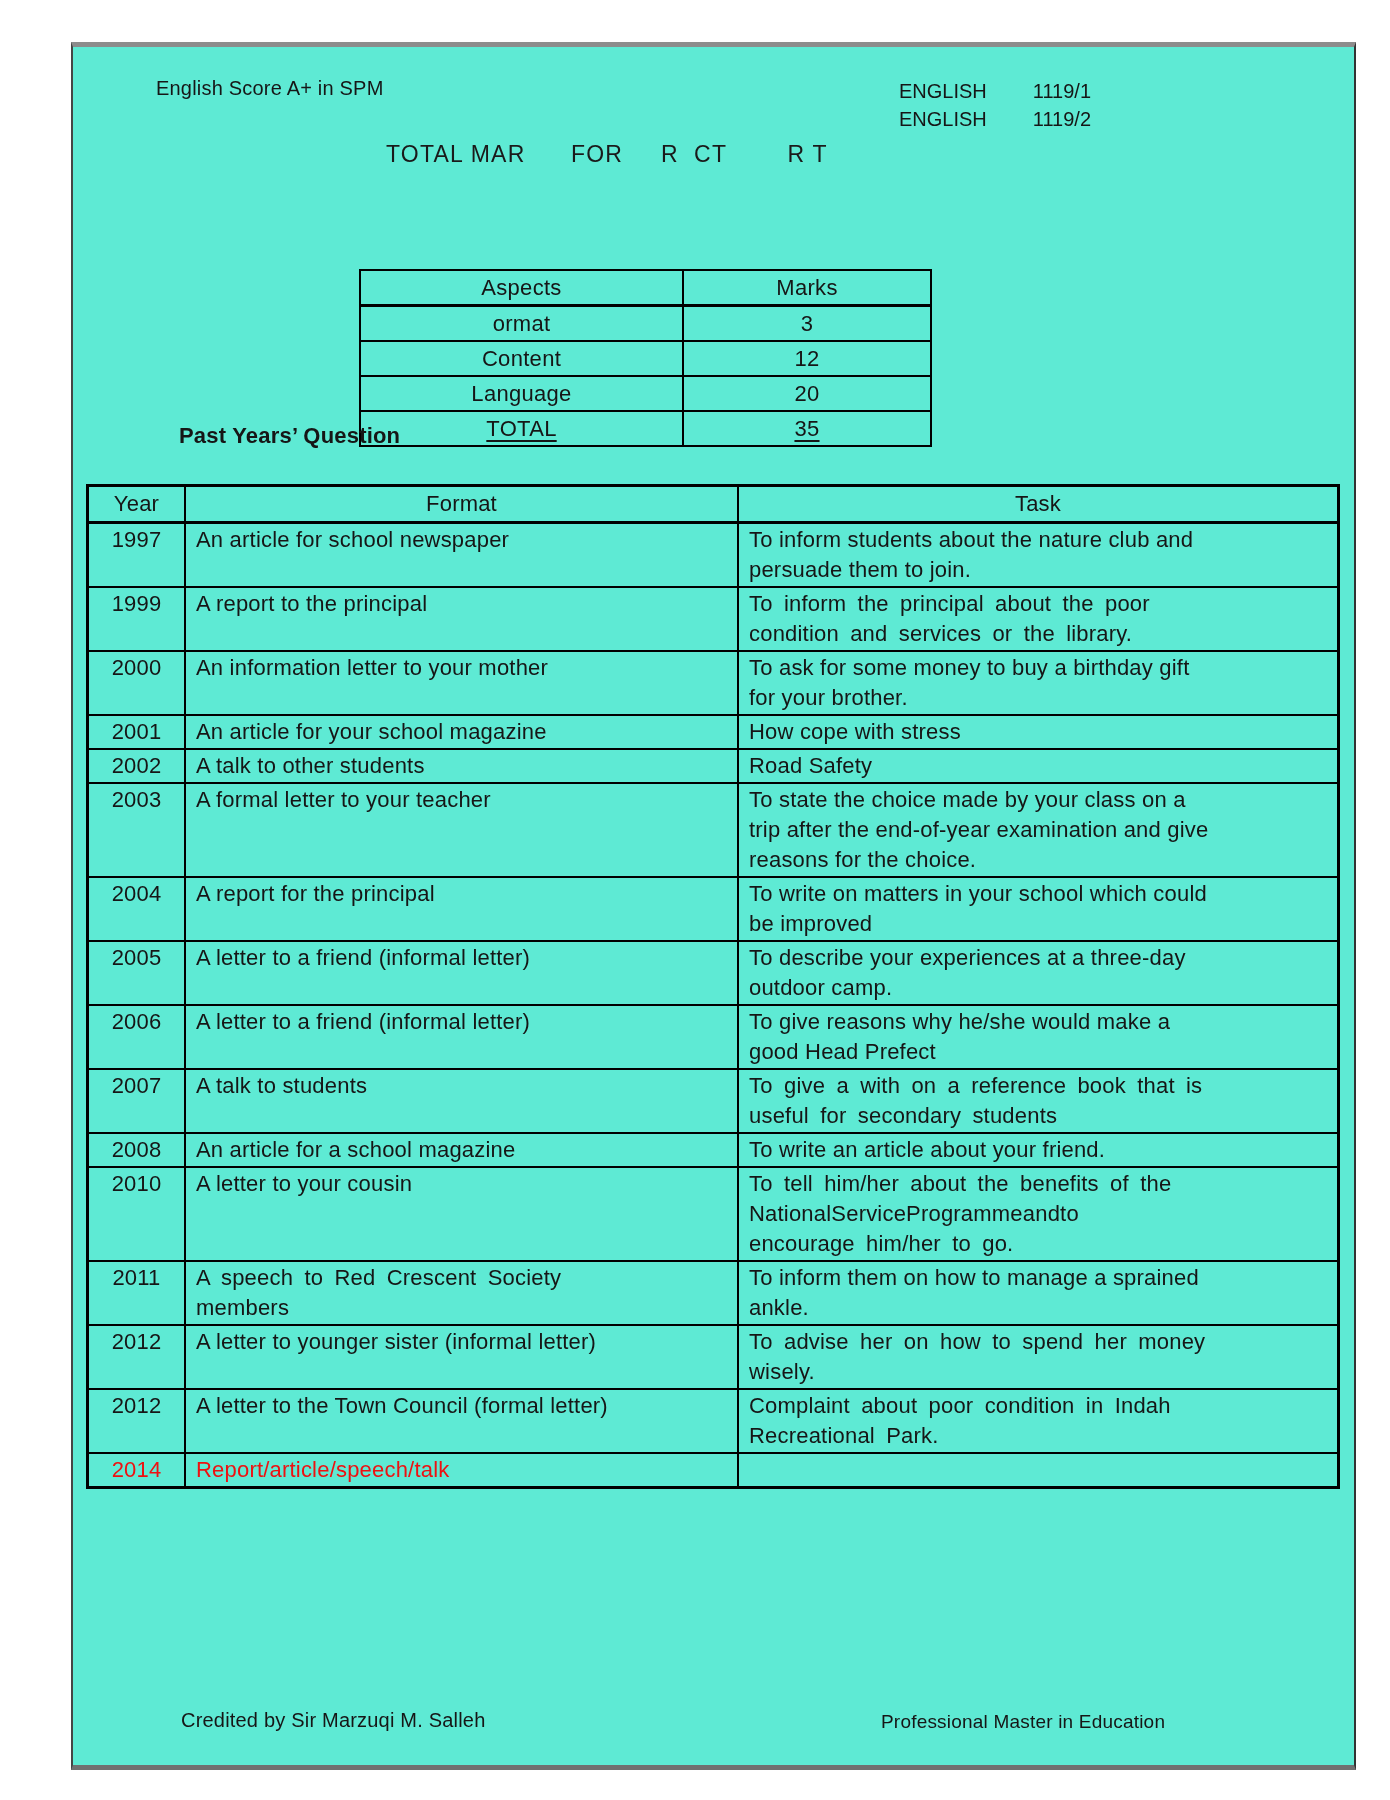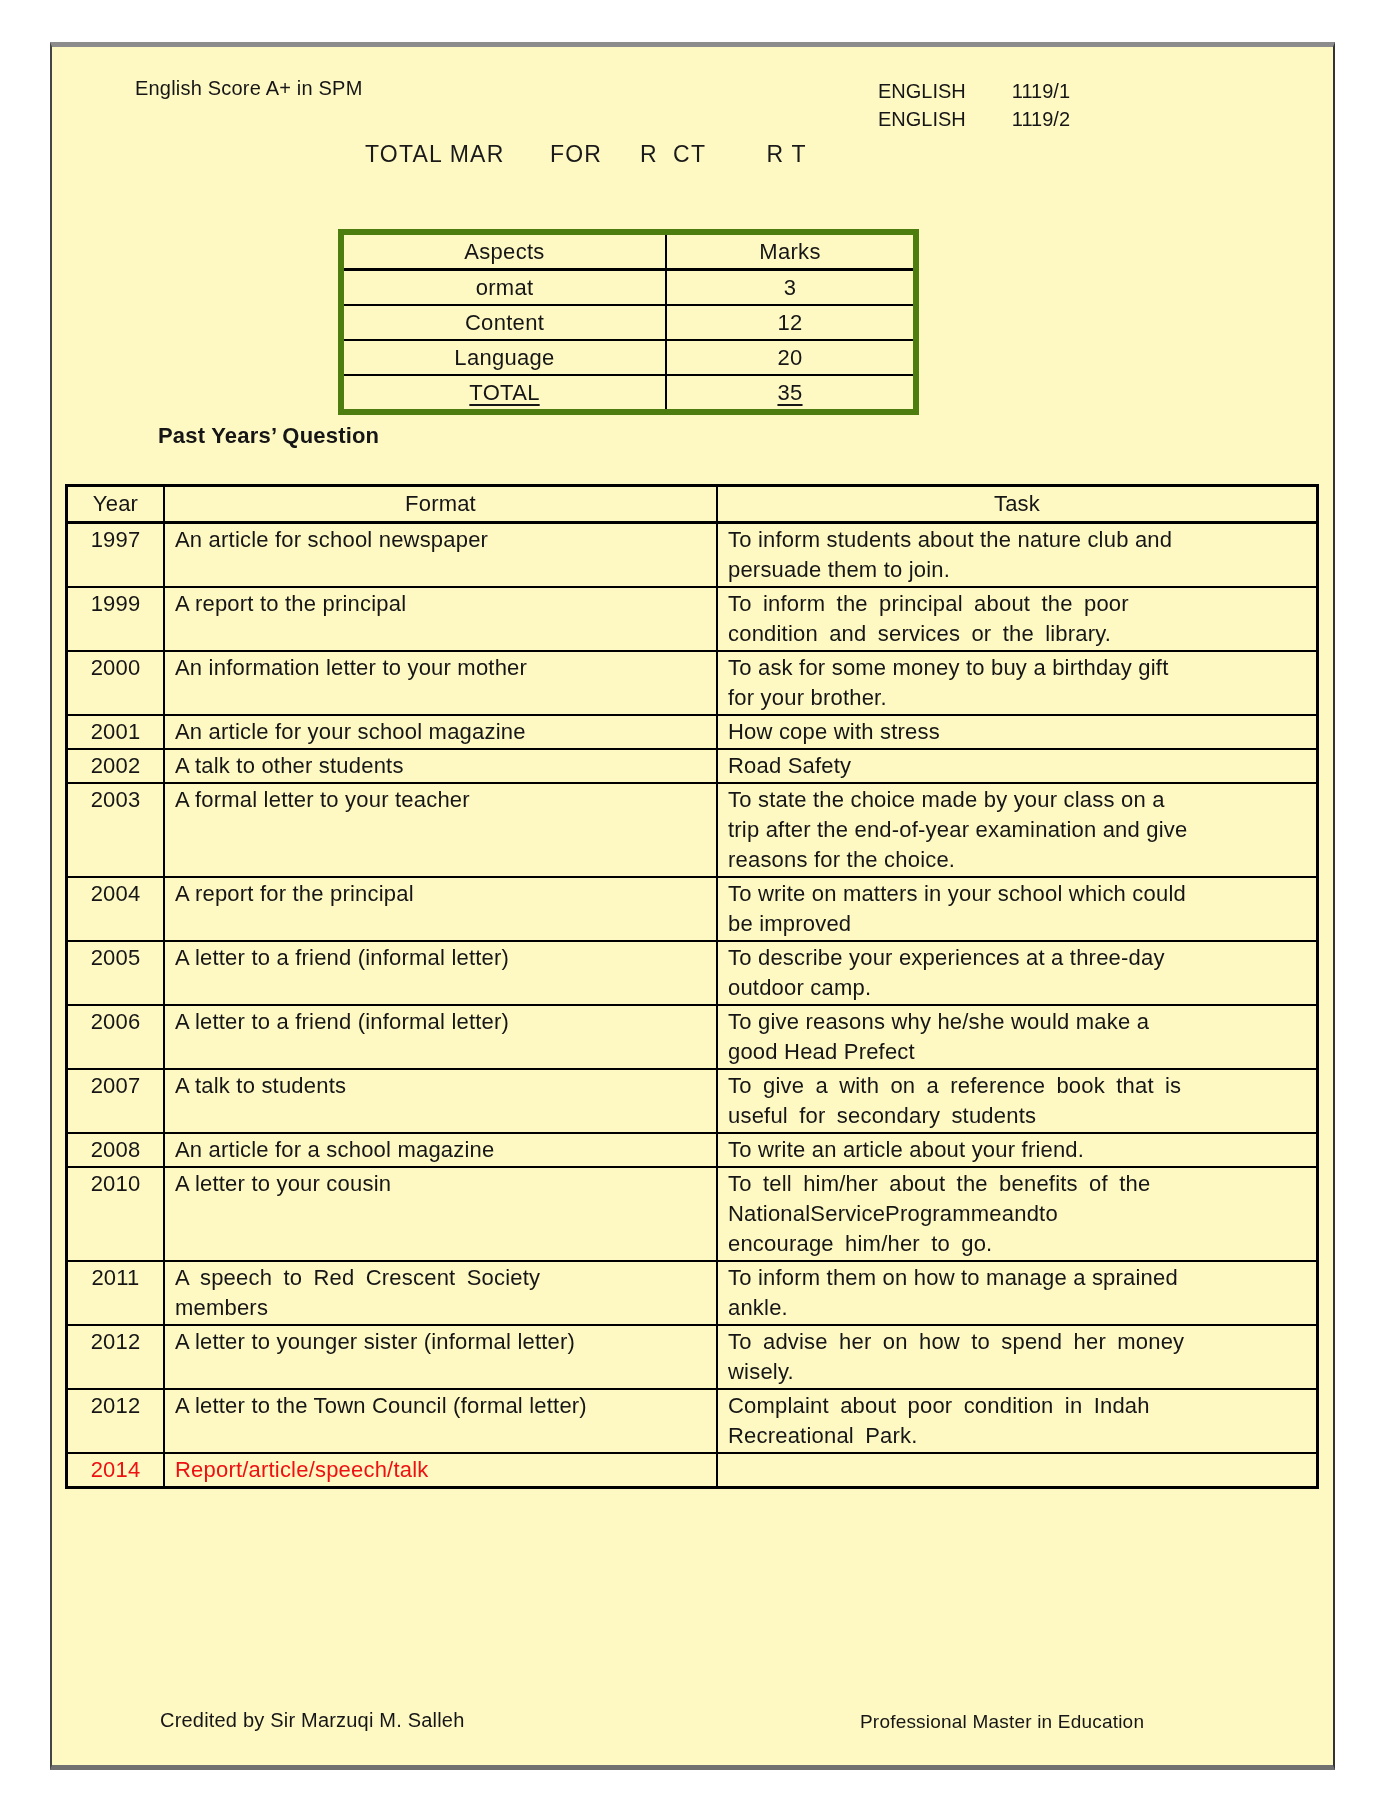--- a/index.html
+++ b/index.html
@@ -1,41 +1,41 @@
 <!DOCTYPE html>
 <html style="--red: #ee1111;"><head>
 <meta charset="utf-8">
 <style>
   html,body{margin:0;padding:0;background:#ffffff;}
   .canvas{
     position:relative;width:1390px;height:1800px;background:#ffffff;
     font-family:"Liberation Sans", sans-serif;color:#161616;overflow:hidden;
   }
   .sheet{
-    position:absolute;left:50px;top:42px;width:1281px;height:1718px;
+    position:absolute;left:71px;top:42px;width:1281px;height:1718px;
     border-top:5px solid #8c8c8c;
     border-bottom:5px solid #707070;
     border-left:2px solid #454545;
     border-right:2px solid #333333;
-    background:#fef9c3;
+    background:#5eead4;
   }
   .abs{position:absolute;}
 
   
   .hdr-left{left:83px;top:30px;font-size:20px;letter-spacing:0.2px;}
   .hdr-right{left:826px;top:30px;width:192px;font-size:20px;line-height:28px;}
   .hdr-right .row{display:flex;justify-content:space-between;}
 
   
   .doc-title{left:313px;top:94px;font-size:23px;letter-spacing:1.2px;white-space:pre;color:#1a1a1a;text-align:center;}
 
   
   .marks-wrap{left:286px;top:182px;}
   table{border-collapse:collapse;}
-  .marks-table{border:6px solid #4d7c0f;}
+  .marks-table{border:2px solid #4d7c0f;margin-top:40px;}
   .marks-table td,.marks-table th{
     border:2px solid #000;font-weight:normal;font-size:22px;
     text-align:center;line-height:31px;padding:1px 4px;letter-spacing:0.3px;
   }
   .marks-table th{border-bottom:3px solid #000;}
   .marks-table .c0{width:313px;}
   .marks-table .c1{width:238px;}
   .marks-table tr.total td{text-decoration:underline;text-underline-offset:4px;text-decoration-thickness:2px;}
 
   

